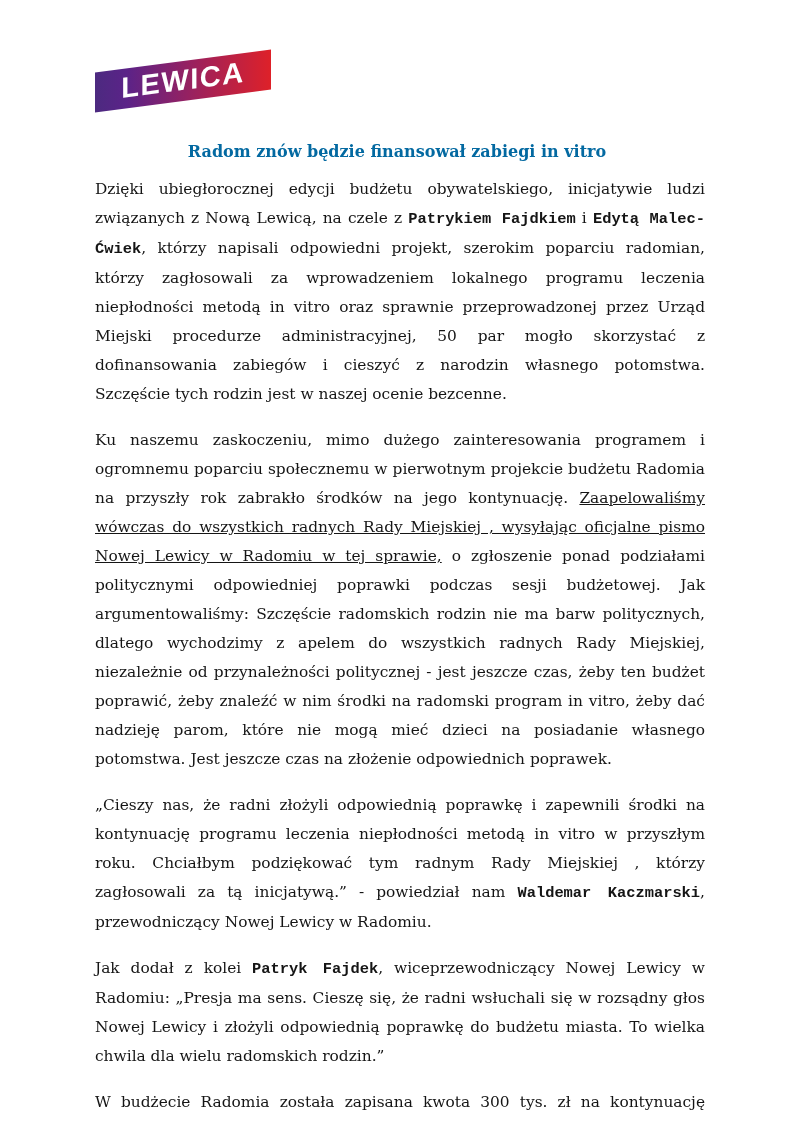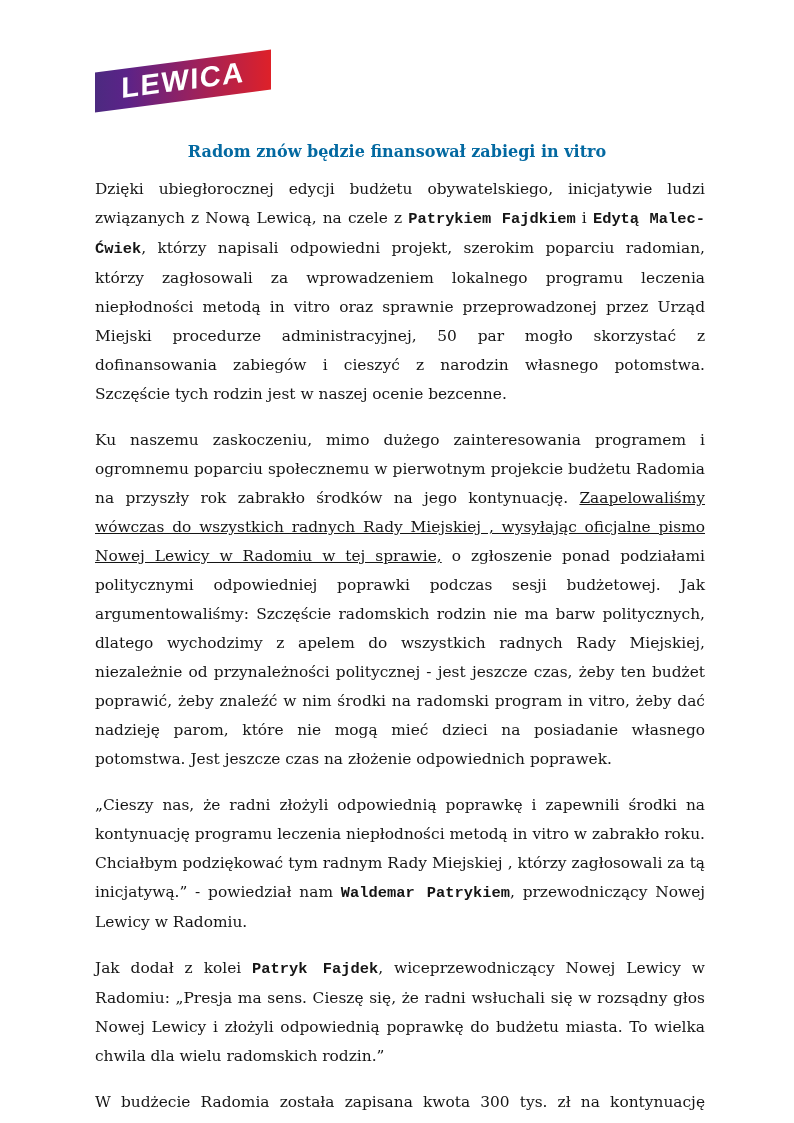--- a/index.html
+++ b/index.html
@@ -91,21 +91,21 @@
   <div class="logo-band">
     <span class="logo-text">LEWICA</span>
   </div>
 
   <div class="doc-title">Radom znów będzie finansował zabiegi in vitro</div>
 
   <div class="content">
     <div id="paragraphs">
         <p><span>Dzięki ubiegłorocznej edycji budżetu obywatelskiego, inicjatywie ludzi związanych z Nową Lewicą, na czele z </span><span class="b">Patrykiem Fajdkiem</span><span> i </span><span class="b">Edytą Malec-Ćwiek</span><span>, którzy napisali odpowiedni projekt, szerokim poparciu radomian, którzy zagłosowali za wprowadzeniem lokalnego programu leczenia niepłodności metodą in vitro oraz sprawnie przeprowadzonej przez Urząd Miejski procedurze administracyjnej, 50 par mogło skorzystać z dofinansowania zabiegów i cieszyć z narodzin własnego potomstwa. Szczęście tych rodzin jest w naszej ocenie bezcenne.</span></p>
         <p><span>Ku naszemu zaskoczeniu, mimo dużego zainteresowania programem i ogromnemu poparciu społecznemu w pierwotnym projekcie budżetu Radomia na przyszły rok zabrakło środków na jego kontynuację. </span><span class="u">Zaapelowaliśmy wówczas do wszystkich radnych Rady Miejskiej , wysyłając oficjalne pismo Nowej Lewicy w Radomiu w tej sprawie,</span><span> o zgłoszenie ponad podziałami politycznymi odpowiedniej poprawki podczas sesji budżetowej. Jak argumentowaliśmy: Szczęście radomskich rodzin nie ma barw politycznych, dlatego wychodzimy z apelem do wszystkich radnych Rady Miejskiej, niezależnie od przynależności politycznej - jest jeszcze czas, żeby ten budżet poprawić, żeby znaleźć w nim środki na radomski program in vitro, żeby dać nadzieję parom, które nie mogą mieć dzieci na posiadanie własnego potomstwa. Jest jeszcze czas na złożenie odpowiednich poprawek.</span></p>
-        <p><span>„Cieszy nas, że radni złożyli odpowiednią poprawkę i zapewnili środki na kontynuację programu leczenia niepłodności metodą in vitro w zabrakło roku. Chciałbym podziękować tym radnym Rady Miejskiej , którzy zagłosowali za tą inicjatywą.” - powiedział nam </span><span class="b">Waldemar Patrykiem</span><span>, przewodniczący Nowej Lewicy w Radomiu.</span></p>
+        <p><span>„Cieszy nas, że radni złożyli odpowiednią poprawkę i zapewnili środki na kontynuację programu leczenia niepłodności metodą in vitro w przyszłym roku. Chciałbym podziękować tym radnym Rady Miejskiej , którzy zagłosowali za tą inicjatywą.” - powiedział nam </span><span class="b">Waldemar Kaczmarski</span><span>, przewodniczący Nowej Lewicy w Radomiu.</span></p>
         <p><span>Jak dodał z kolei </span><span class="b">Patryk Fajdek</span><span>, wiceprzewodniczący Nowej Lewicy w Radomiu: „Presja ma sens. Cieszę się, że radni wsłuchali się w rozsądny głos Nowej Lewicy i złożyli odpowiednią poprawkę do budżetu miasta. To wielka chwila dla wielu radomskich rodzin.”</span></p>
         <p><span>W budżecie Radomia została zapisana kwota 300 tys. zł na kontynuację lokalnego programu „in vitro dla Radomia”.</span></p>
       </div>
 
   </div>
 
 
 </div>
 
 </body></html>

